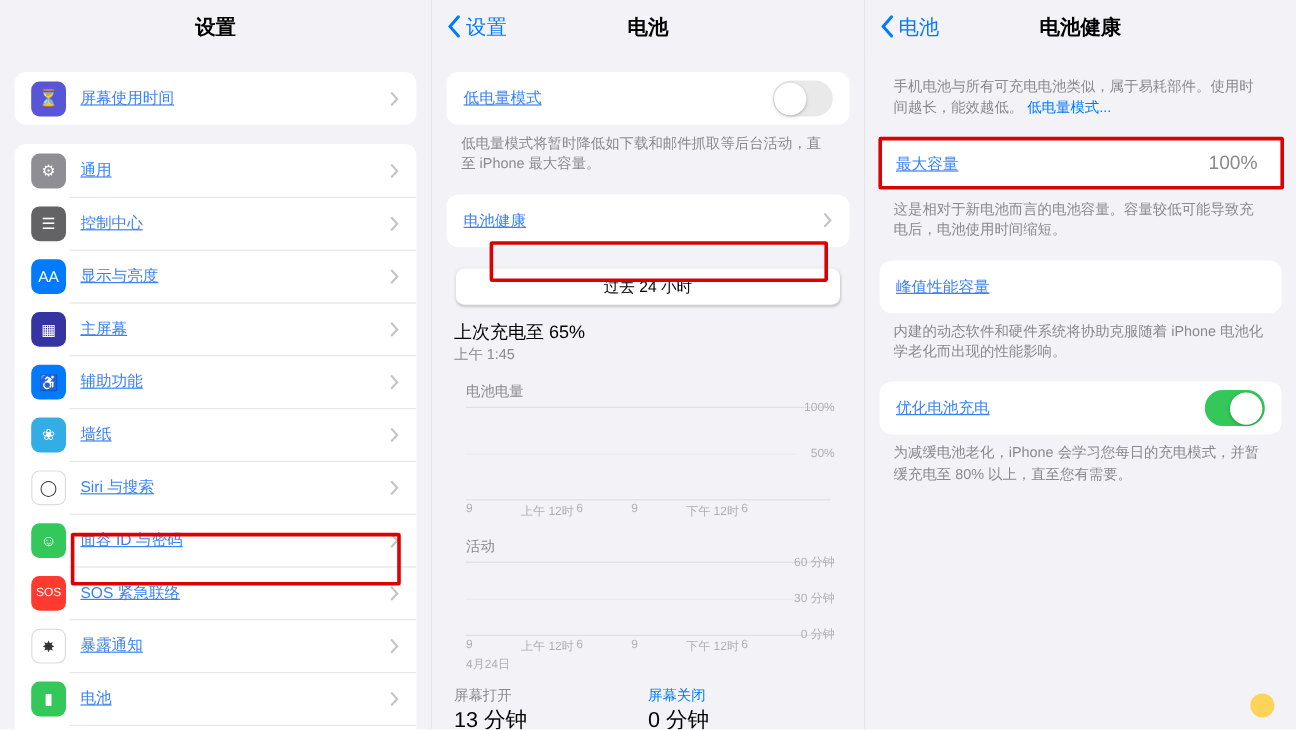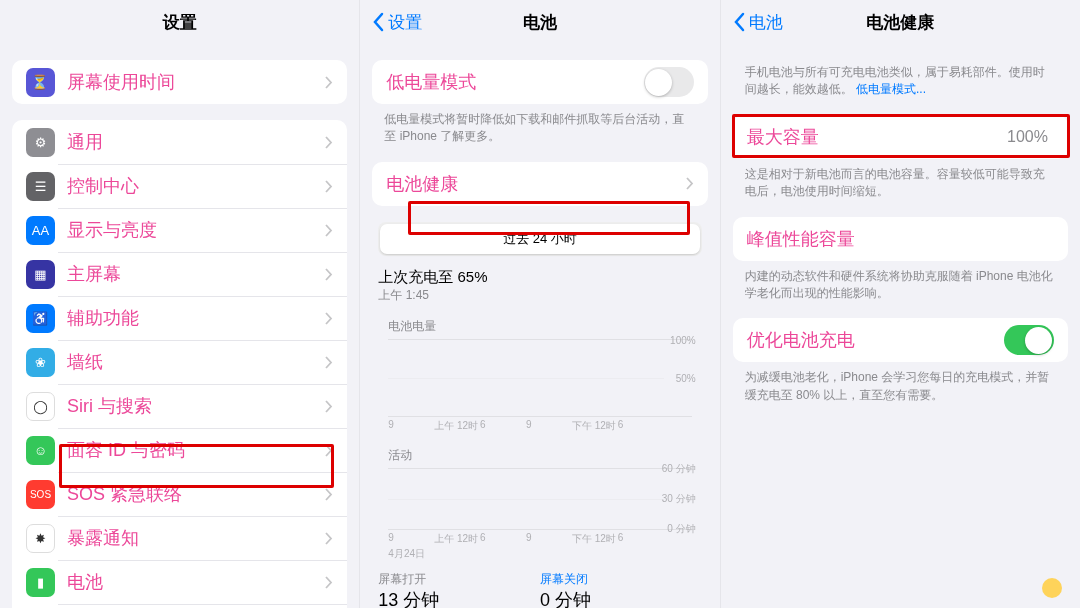--- a/index.html
+++ b/index.html
@@ -12,21 +12,21 @@
   .nav { height:44px; display:flex; align-items:center; justify-content:center; position:relative; background:#f2f2f7; }
   .nav-title { font-size:17px; font-weight:600; color:#000; }
   .nav-back { position:absolute; left:12px; top:0; height:44px; display:flex; align-items:center; color:#007aff; font-size:17px; }
   .nav-back svg { width:12px; height:20px; margin-right:4px; fill:#007aff; }
 
   
   .group { margin:16px 12px 0; background:#fff; border-radius:10px; overflow:hidden; }
   .row { display:flex; align-items:center; min-height:44px; padding:0 14px; position:relative; }
   .row + .row::before { content:""; position:absolute; left:46px; right:0; top:0; height:1px; background:#e5e5ea; }
   .row-icon { width:29px; height:29px; border-radius:7px; margin-right:12px; display:flex; align-items:center; justify-content:center; font-size:14px; color:#fff; flex-shrink:0; }
-  .row-label { flex:1; font-size:18px; color:#ec4899; }
+  .row-label { flex:1; font-size:13px; color:#3b82f6;text-decoration:underline; }
   .row-detail { font-size:16px; color:#8a8a8e; margin-right:6px; }
   .chev { width:8px; height:13px; fill:#c5c5c7; flex-shrink:0; }
   .switch { width:50px; height:30px; border-radius:15px; background:#e9e9ea; position:relative; }
   .switch.on { background:#34c759; }
   .switch .knob { width:27px; height:27px; border-radius:50%; background:#fff; position:absolute; top:1.5px; left:1.5px; box-shadow:0 1px 3px rgba(0,0,0,.25); }
   .switch.on .knob { left:auto; right:1.5px; }
   .footnote { font-size:12px; color:#8a8a8e; padding:7px 24px 0; line-height:1.45; }
   .footnote a { color:#007aff; text-decoration:none; }
 
   
@@ -183,21 +183,21 @@
   </div>
 
   <div class="group">
     <div class="row no-icon">
       <div class="row-label">低电量模式</div>
       <div class="switch">
             <div class="knob"></div>
           </div>
     </div>
   </div>
-  <div class="footnote">低电量模式将暂时降低如下载和邮件抓取等后台活动，直至 iPhone 了解更多。</div>
+  <div class="footnote">低电量模式将暂时降低如下载和邮件抓取等后台活动，直至 iPhone 最大容量。</div>
 
   <div class="group">
     <div class="row no-icon">
       <div class="row-label">电池健康</div>
       <svg class="chev" viewBox="0 0 8 13">
             <path d="M1 1l5 5.5L1 12" stroke="#c5c5c7" stroke-width="1.8" fill="none"></path>
           </svg>
     </div>
   </div>
 

